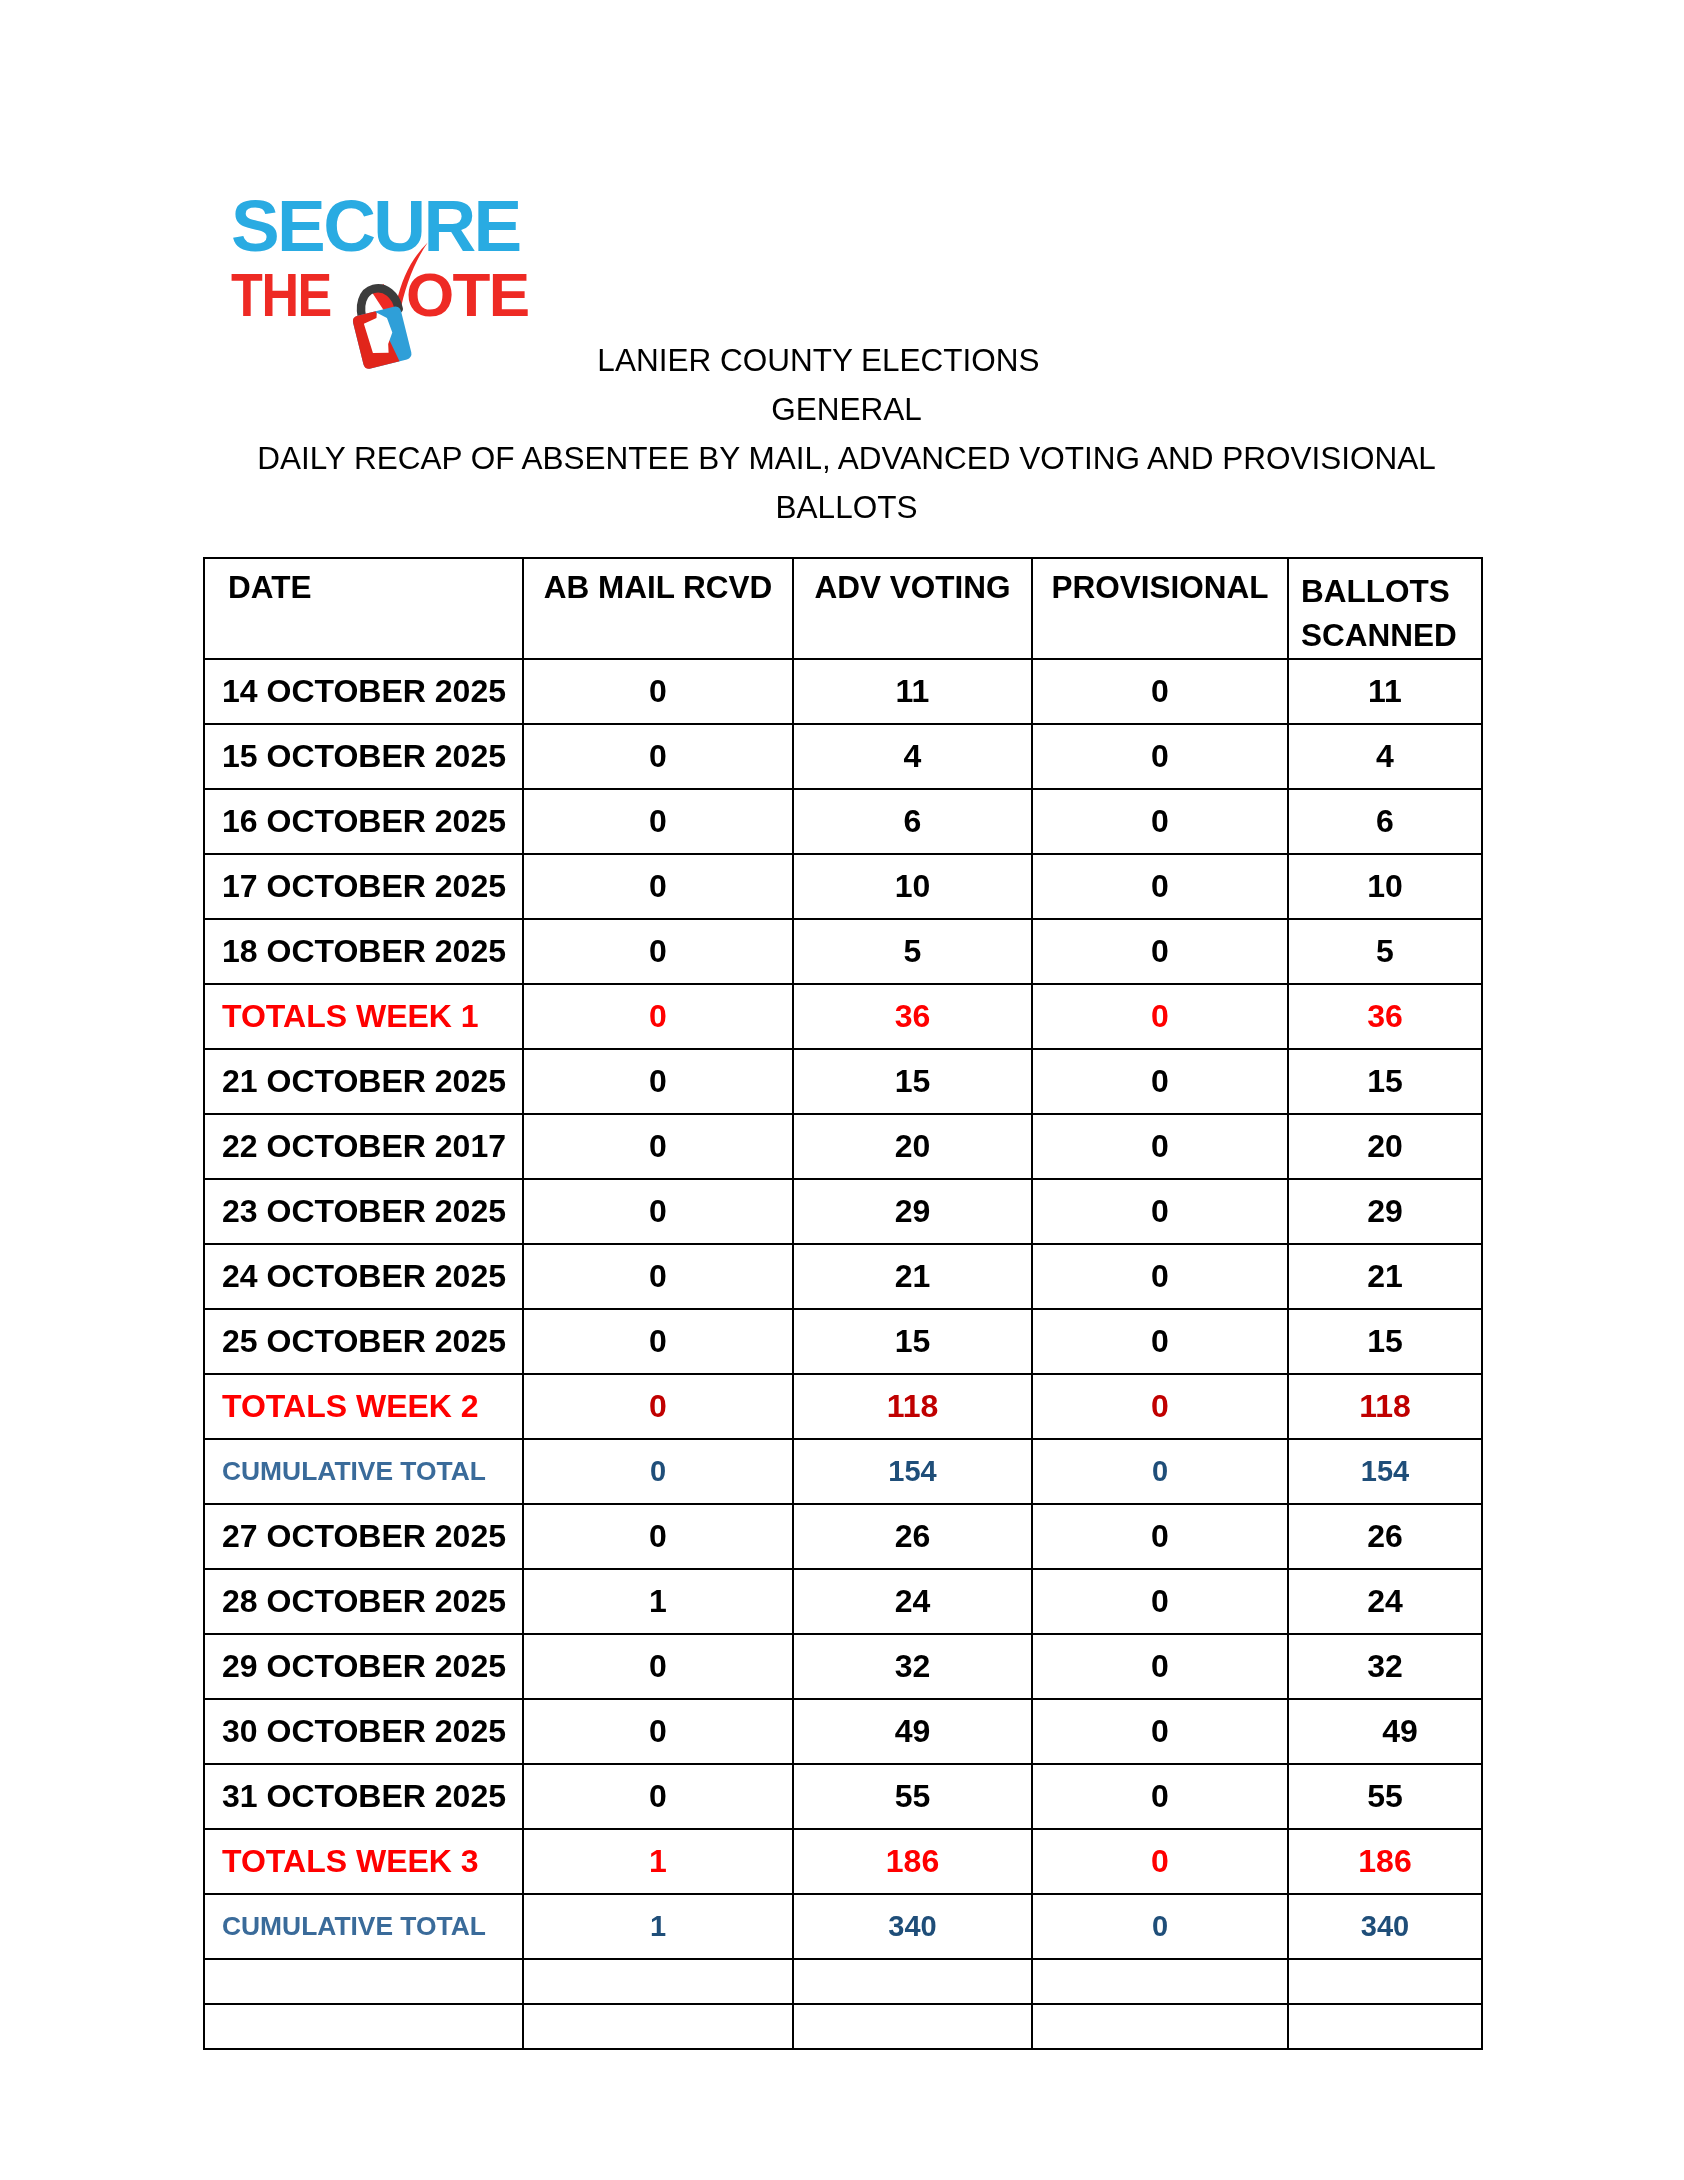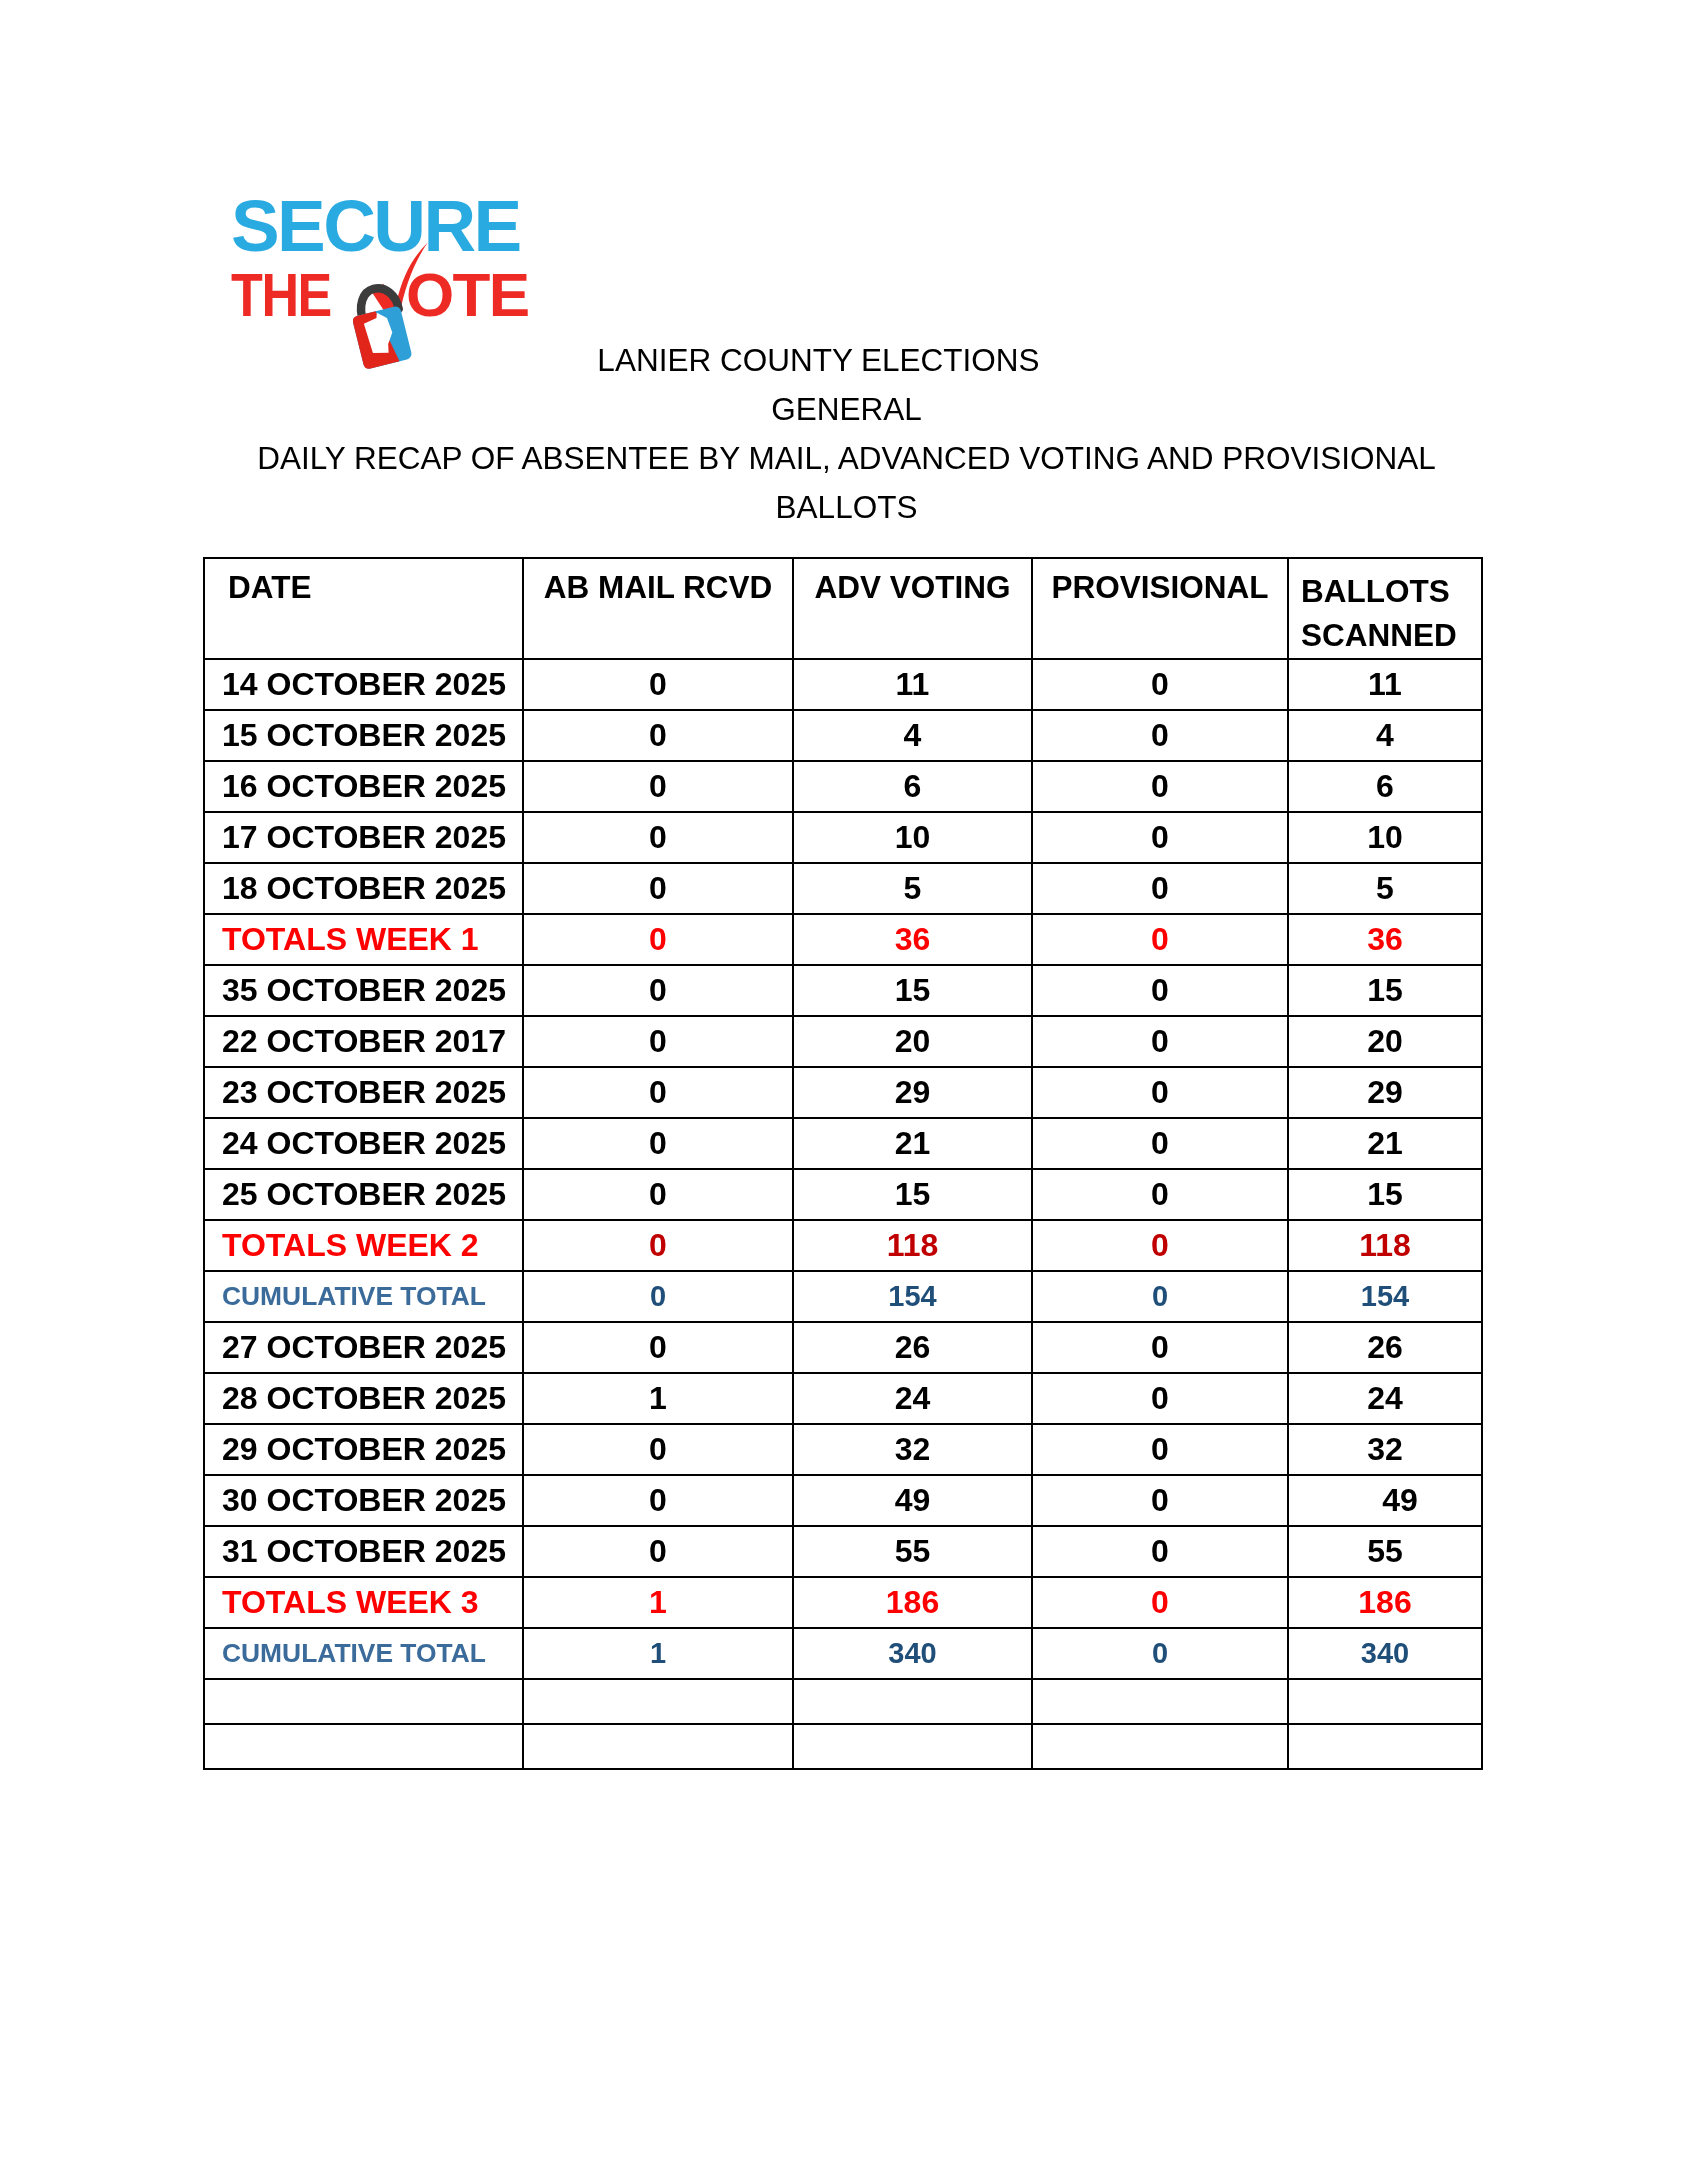--- a/index.html
+++ b/index.html
@@ -35,21 +35,21 @@
   
   table.recap{
     position:absolute;left:203px;top:557px;width:1278px;
     border-collapse:collapse;table-layout:fixed;
   }
   table.recap th, table.recap td{
     border:2.6px solid #000;font-weight:700;color:var(--data-text);
     overflow:hidden;white-space:normal;
   }
   table.recap thead tr{height:97px;}
-  table.recap tbody tr{height:51px;}
+  table.recap tbody tr{height:65px;}
   table.recap tbody tr.row-empty{height:45px;}
   th{vertical-align:top;font-size:31.5px;padding-top:10.2px;}
   th.h-date{text-align:left;padding-left:23px;}
   th.h-mid{}
   th.h-last{text-align:left;padding-left:12px;line-height:44px;}
   td{vertical-align:middle;font-size:32px;}
   td.c-date{text-align:left;padding-left:17px;}
   td.c-num{text-align:center;}
   td.c-num.nudge-right{padding-left:31px;}
   tr.row-week td.c-date{color:var(--week-label);}
@@ -137,21 +137,21 @@
         <td class="c-num">5</td>
       </tr>
       <tr class="row-week">
         <td class="c-date">TOTALS WEEK 1</td>
         <td class="c-num" style="color: rgb(255, 0, 0);">0</td>
         <td class="c-num" style="color: rgb(255, 0, 0);">36</td>
         <td class="c-num" style="color: rgb(255, 0, 0);">0</td>
         <td class="c-num" style="color: rgb(255, 0, 0);">36</td>
       </tr>
       <tr class="row-data">
-        <td class="c-date">35 OCTOBER 2025</td>
+        <td class="c-date">21 OCTOBER 2025</td>
         <td class="c-num">0</td>
         <td class="c-num">15</td>
         <td class="c-num">0</td>
         <td class="c-num">15</td>
       </tr>
       <tr class="row-data">
         <td class="c-date">22 OCTOBER 2017</td>
         <td class="c-num">0</td>
         <td class="c-num">20</td>
         <td class="c-num">0</td>

